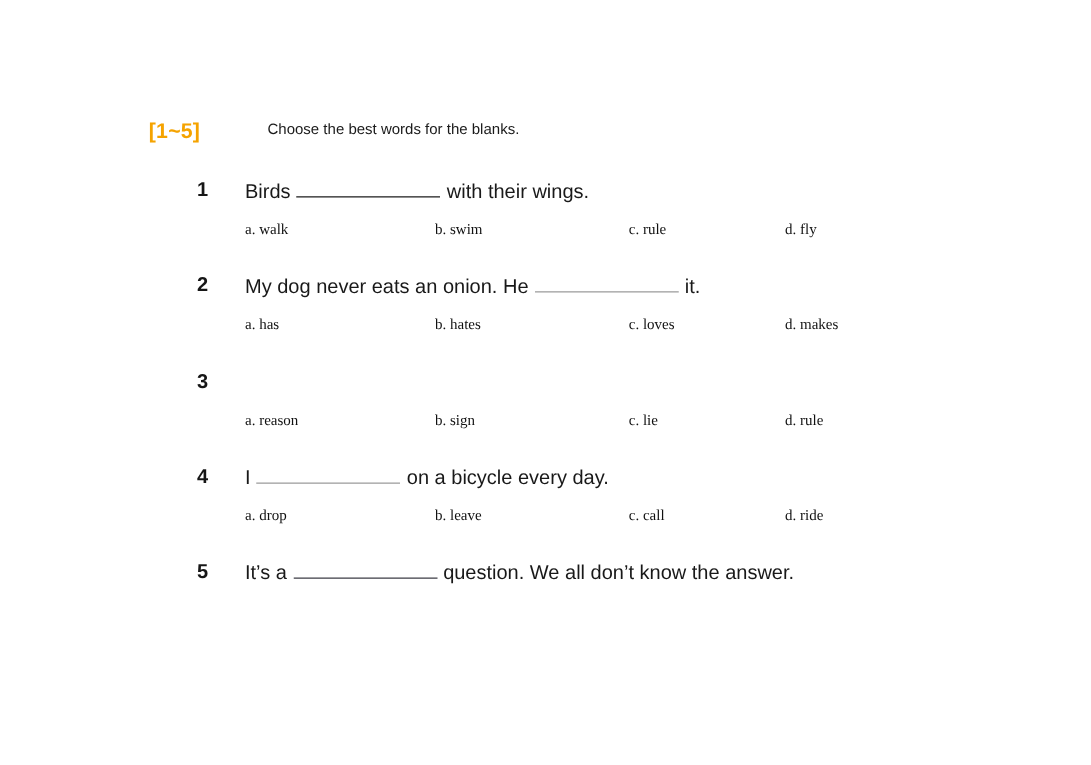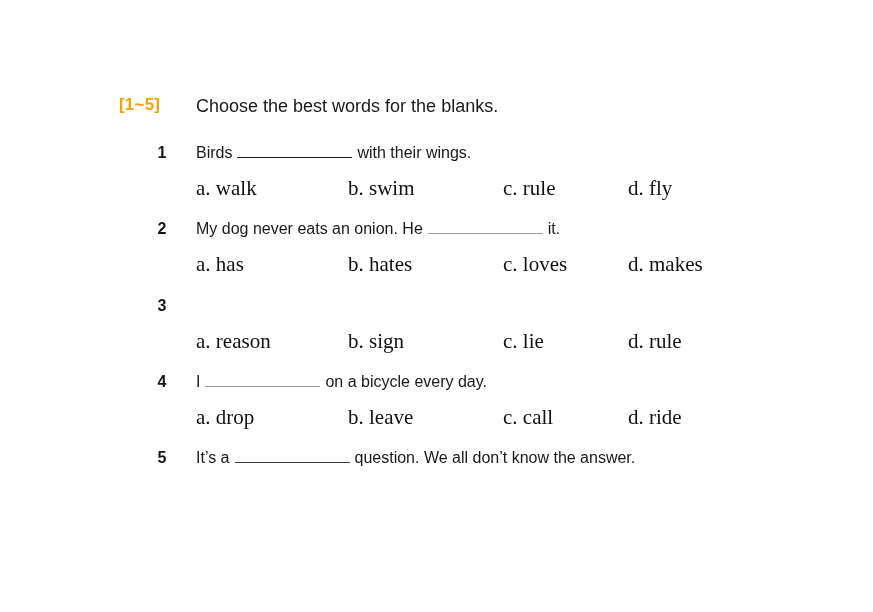--- a/index.html
+++ b/index.html
@@ -13,22 +13,22 @@
     -webkit-font-smoothing:antialiased;
   }
   .page{position:absolute;inset:0;background:#ffffff;}
   .row{position:absolute;left:0;width:748px;height:22px;padding-left:20px;}
   .range-label{
     position:absolute;left:119px;top:0;
     font-size:17px;font-weight:bold;
     letter-spacing:0.2px;
   }
   .instruction{
-    position:absolute;left:196px;top:1px;
-    font-size:18px;font-weight:500;
+    position:absolute;left:214px;top:1px;
+    font-size:12px;font-weight:500;
     color:#1a1a1a;
   }
   .qnum{
     position:absolute;left:150px;top:0;width:24px;
     text-align:center;
     font-size:16px;font-weight:bold;color:#161616;
   }
   .qtext{
     position:absolute;left:196px;top:0;
     font-size:16px;color:#191919;
@@ -37,21 +37,21 @@
   .blank{
     display:inline-block;
     width:115px;height:13px;
     border-bottom:1.6px solid #1c1c1c;
     margin:0 5px;
     vertical-align:baseline;
   }
   .opt{
     position:absolute;top:0;
     font-family:"Liberation Serif", serif;
-    font-size:21px;color:#111111;
+    font-size:12px;color:#111111;
     white-space:nowrap;
   }
   .opt.a{left:196px}.opt.b{left:348px}.opt.c{left:503px}.opt.d{left:628px}
 </style>
 </head>
 <body>
 
 <div class="page">
 
   <div class="row" style="top:95px">

